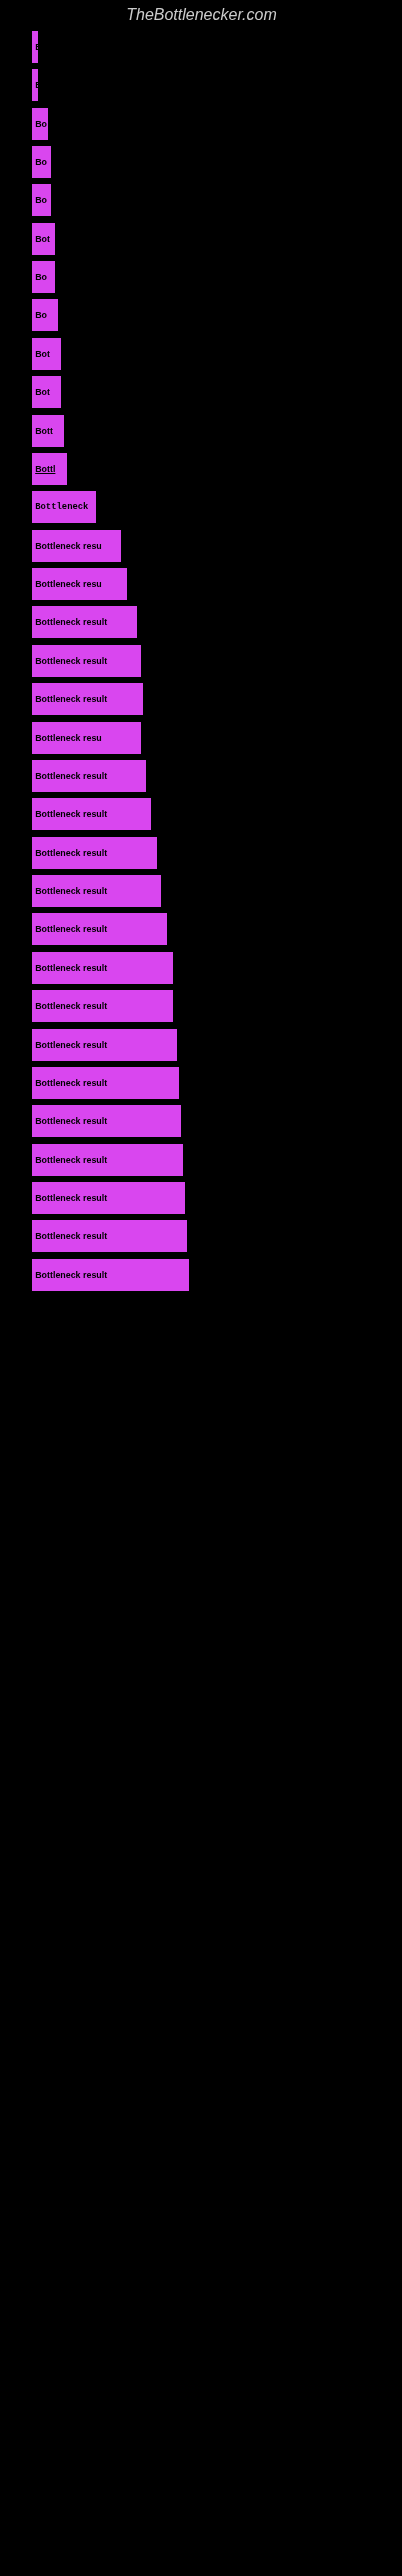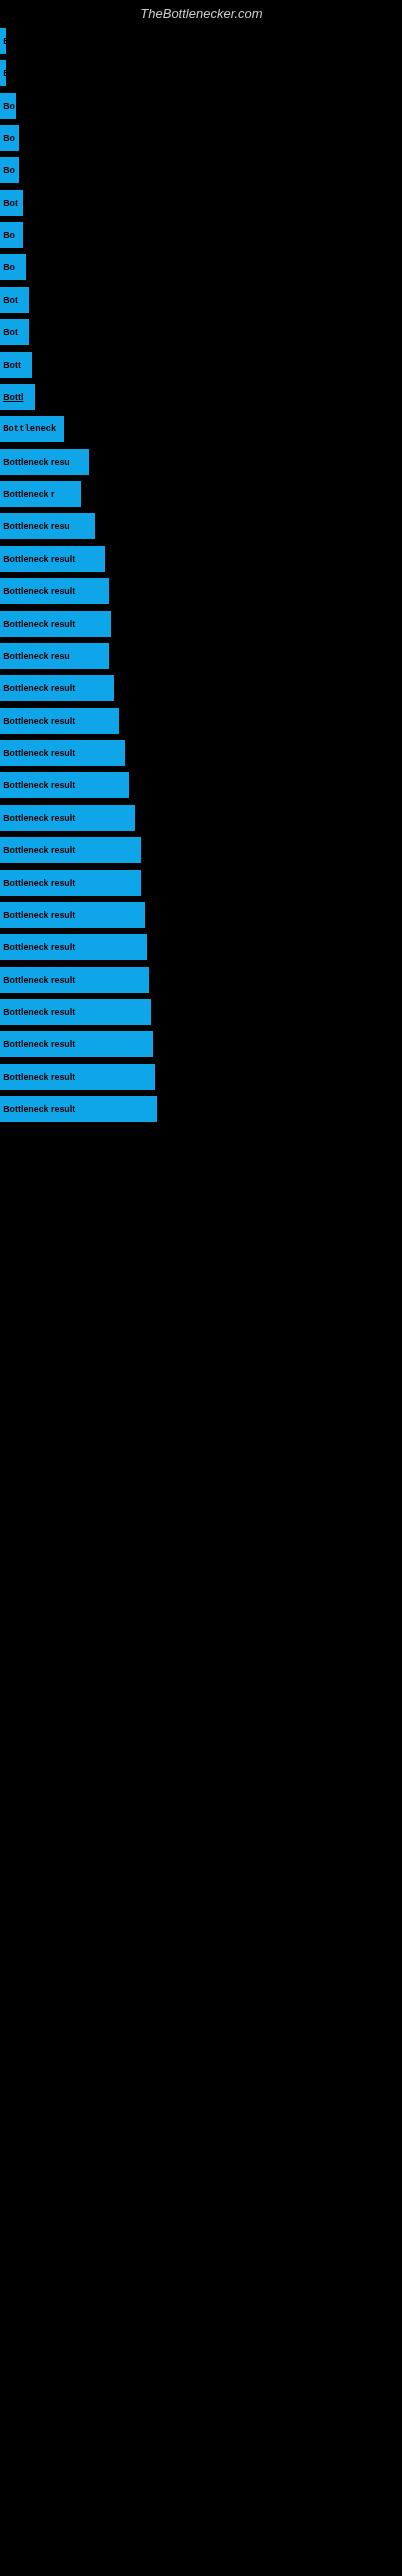--- a/index.html
+++ b/index.html
@@ -9,39 +9,40 @@
     }
     body {
       background-color: #000;
       width: 403px;
       min-height: 2576px;
       font-family: Arial, sans-serif;
       position: relative;
     }
     .site-title {
       color: #ccc;
-      font-size: 13px;
+      font-size: 16px;
       text-align: center;
       padding: 6.4px 0 3.2px 0;
       font-style: italic;
     }
     .bar-container {
       display: flex;
       align-items: center;
       margin-bottom: 0px;
       padding: 3.2px 0;
     }
     .bar {
-      background-color: #0ea5e9;
-      height: 26px;
+      background-color: #d946ef;
+      height: 32px;
       display: flex;
       align-items: center;
       padding-left: 3.2px;
       min-width: 6.4px;
       overflow: hidden;
+      margin-left: 32px;
     }
     .bar-label {
       color: #000;
       font-size: 8.9px;
       font-weight: bold;
       white-space: nowrap;
     }
   </style>
 </head>
 <body>
@@ -113,25 +114,20 @@
       <div class="bar" style="width: 64px; font-family: Liberation Mono, monospace;">
         <span class="bar-label">Bottleneck</span>
       </div>
     </div>
     <div class="bar-container">
       <div class="bar" style="width: 89px;">
         <span class="bar-label">Bottleneck resu</span>
       </div>
     </div>
     <div class="bar-container">
-      <div class="bar" style="width: 81px;">
-        <span class="bar-label">Bottleneck r</span>
-      </div>
-    </div>
-    <div class="bar-container">
       <div class="bar" style="width: 95px;">
         <span class="bar-label">Bottleneck resu</span>
       </div>
     </div>
     <div class="bar-container">
       <div class="bar" style="width: 105px;">
         <span class="bar-label">Bottleneck result</span>
       </div>
     </div>
     <div class="bar-container">

